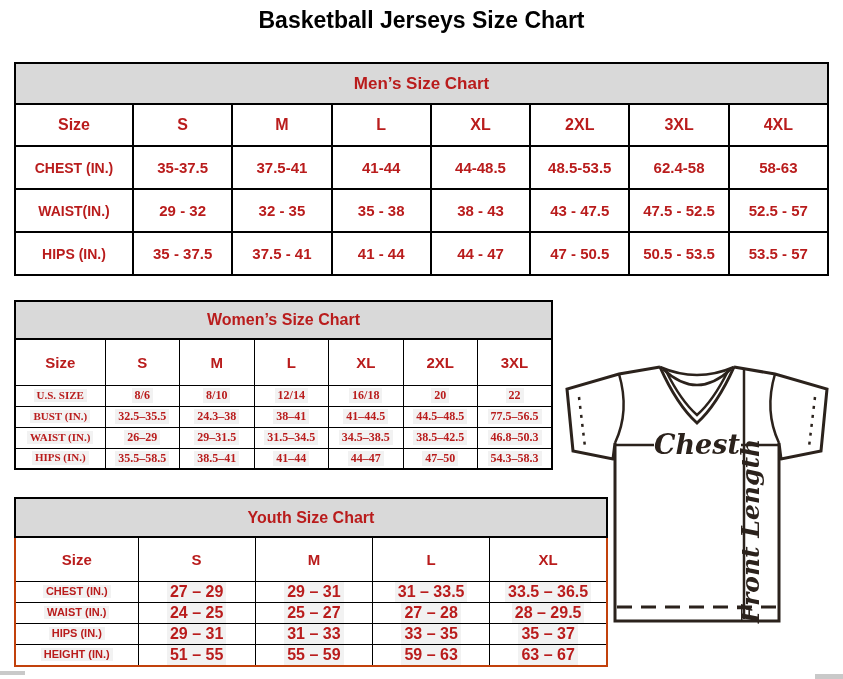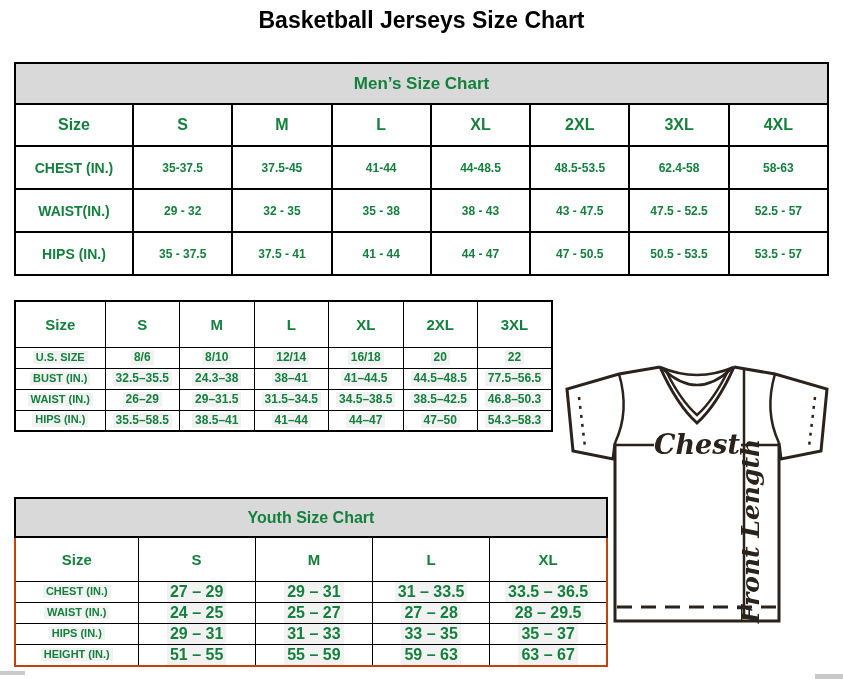--- a/index.html
+++ b/index.html
@@ -20,38 +20,38 @@
     font-size: 23px;
     font-weight: bold;
     color: #000;
   }
   table.size-table {
     position: absolute;
     border-collapse: collapse;
     table-layout: fixed;
     text-align: center;
     font-weight: bold;
-    color: #15803d;
+    color: #b91c1c;
   }
   table.size-table th, table.size-table td { border: 1px solid #000; padding: 0; }
   th.caption { background: #d9d9d9; }
 
   
   table.mens { left: 14px; top: 62px; width: 815px; }
   table.mens th, table.mens td { border: 2px solid #000; }
   table.mens th.caption { height: 41px; font-size: 17px; }
   table.mens tr.cols th { height: 42px; font-size: 16px; }
-  table.mens td { height: 43px; font-size: 12px; }
+  table.mens td { height: 43px; font-size: 15px; }
   table.mens td.rowlabel { font-size: 14px; }
 
   
   table.womens { left: 14px; top: 300px; width: 539px; border: 2px solid #000; }
   table.womens th.caption { height: 38px; font-size: 16px; border-width: 2px; }
   table.womens tr.cols th { height: 46px; font-size: 15px; }
-  table.womens td { height: 21px; font-size: 12px; }
+  table.womens td { height: 21px; font-size: 12px; font-family: Liberation Serif, serif; }
   table.womens td.rowlabel { font-size: 11px; }
 
   
   table.youth { left: 14px; top: 497px; width: 594px; border: 2px solid #c2410c; }
   table.youth th.caption { height: 39px; font-size: 16px; border-width: 2px; }
   table.youth tr.cols th { height: 44px; font-size: 15px; }
   table.youth td { height: 21px; font-size: 16px; }
   table.youth td.rowlabel { font-size: 11px; }
 
   .hl { background: #f2f2f2; padding: 0 3px; display: inline-block; line-height: 1.25; }
@@ -98,21 +98,21 @@
         <th>XL</th>
         <th>2XL</th>
         <th>3XL</th>
         <th>4XL</th>
       </tr>
     </thead>
     <tbody>
       <tr>
         <td class="rowlabel">CHEST (IN.)</td>
         <td>35-37.5</td>
-        <td>37.5-45</td>
+        <td>37.5-41</td>
         <td>41-44</td>
         <td>44-48.5</td>
         <td>48.5-53.5</td>
         <td>62.4-58</td>
         <td>58-63</td>
       </tr>
       <tr>
         <td class="rowlabel">WAIST(IN.)</td>
         <td>29 - 32</td>
         <td>32 - 35</td>
@@ -134,20 +134,23 @@
       </tr>
     </tbody>
   </table>
 
   <table class="size-table womens">
     <colgroup>
         <col style="width:90px">
         <col span="6">
       </colgroup>
     <thead>
+      <tr>
+        <th class="caption" colspan="7">Women’s Size Chart</th>
+      </tr>
       <tr class="cols">
         <th>Size</th>
         <th>S</th>
         <th>M</th>
         <th>L</th>
         <th>XL</th>
         <th>2XL</th>
         <th>3XL</th>
       </tr>
     </thead>

